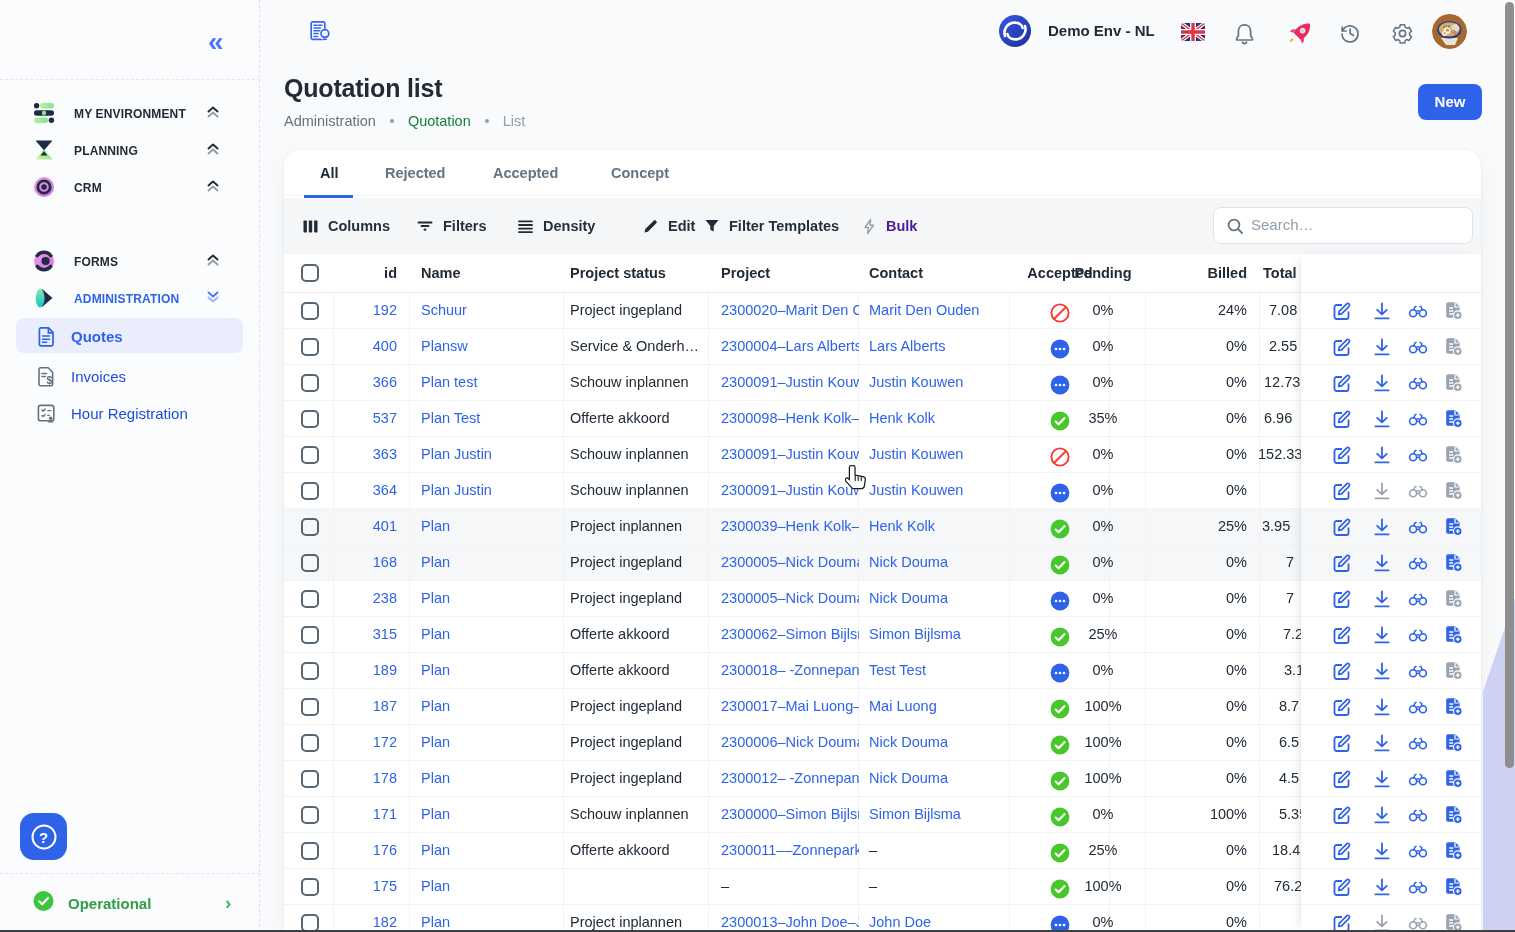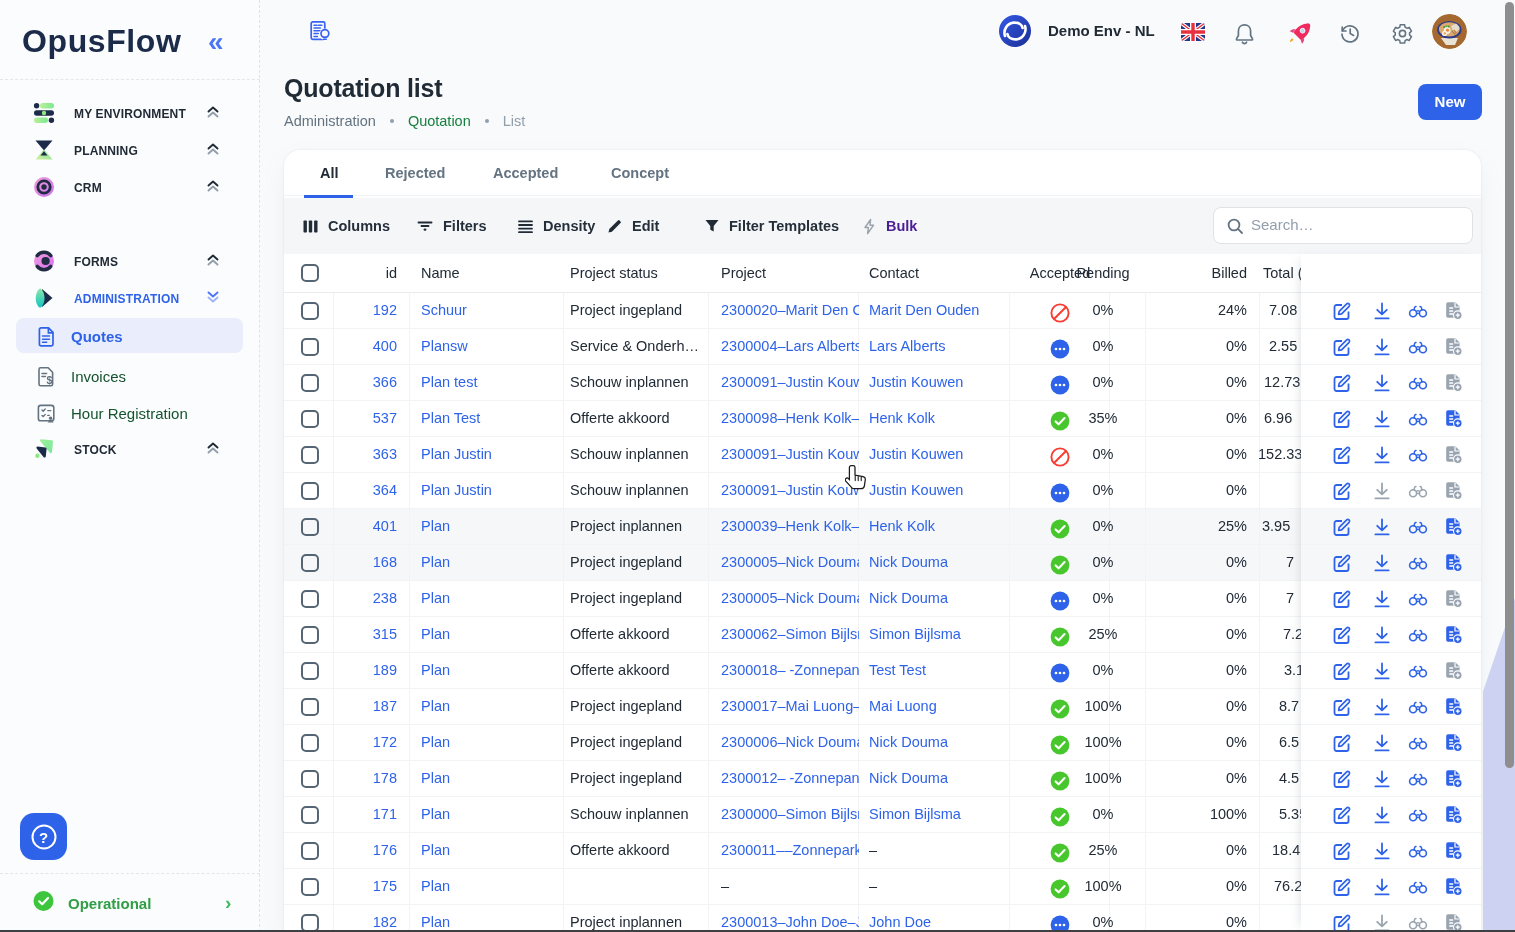--- a/index.html
+++ b/index.html
@@ -10,21 +10,21 @@
 #logo{position:absolute;left:22px;top:23px;font-size:32px;font-weight:700;color:#1C2B4A;letter-spacing:0.6px}
 #collapse{position:absolute;left:208px;top:26px;font-size:28px;color:#4a76f6;font-weight:700}
 #sbhr{position:absolute;left:0;top:79px;width:260px;border-top:1px dashed #e3e7eb}
 .navitem{position:absolute;left:0;width:260px;height:37px}
 .navicon{position:absolute;left:32px;top:50%;transform:translateY(-50%);width:26px;height:26px}
 .navlabel{position:absolute;left:74px;top:50%;transform:translateY(-50%);font-size:12px;font-weight:700;letter-spacing:.15px;color:#212B36}
 .navlabel.blue{color:#2E63E9}
 .navchev{position:absolute;left:206px;top:50%;transform:translateY(-50%)}
 .subitem{position:absolute;left:0;width:260px;height:37px}
 .subicon{position:absolute;left:35px;top:50%;transform:translateY(-50%);width:22px;height:22px}
-.sublabel{position:absolute;left:71px;top:50%;transform:translateY(-50%);font-size:15px;color:#14532d}
+.sublabel{position:absolute;left:71px;top:50%;transform:translateY(-50%);font-size:15px;color:#1d4ed8}
 #quotespill{position:absolute;left:16px;top:318px;width:227px;height:35px;background:#EAEefC;background:#e9edfc;border-radius:8px}
 #quotespill .subicon{left:19px}
 #quotespill .sublabel{left:55px;color:#2E63E9;font-weight:600}
 #helpbtn{position:absolute;left:20px;top:813px;width:47px;height:47px;border-radius:14px;background:#2E63E9}
 #helpq{position:absolute;left:50%;top:50%;transform:translate(-50%,-50%);width:25px;height:25px;border:2px solid #fff;border-radius:50%;color:#fff;font-size:15px;font-weight:700;text-align:center;line-height:21px}
 #opstrip{position:absolute;left:0;top:873px;width:260px;height:59px;border-top:1px dashed #e3e7eb}
 #opstrip .optxt{position:absolute;left:68px;top:50%;transform:translateY(-50%);font-size:15px;font-weight:600;color:#2f9e44}
 #opstrip .opchev{position:absolute;left:225px;top:50%;transform:translateY(-52%);color:#3db85a;font-size:19px;font-weight:700}
 
 #topdoc{position:absolute;left:308px;top:19px}
@@ -49,21 +49,21 @@
 .tbtn{position:absolute;top:0;height:56px;display:flex;align-items:center;gap:9px;font-size:14.5px;font-weight:600;color:#252f3a}
 .tbtn.disabled{color:#4c1d95}
 #search{position:absolute;left:929px;top:9px;width:260px;height:37px;background:#fff;border:1px solid #dfe3e8;border-radius:8px}
 #search span{position:absolute;left:37px;top:8px;font-size:15px;color:#919EAB}
 
 #thead{position:absolute;left:0;top:104px;width:1197px;height:39px;border-bottom:1px solid #e9ecef}
 #tbody{position:absolute;left:0;top:143px;width:1197px;height:639px;overflow:hidden}
 .trow{position:relative;width:1197px;height:36px;border-bottom:1px solid #f1f3f5}
 .trow.grey{background:#f6f7f8}
 .cell{position:absolute;top:0;height:35px;line-height:35px;font-size:14.5px;color:#212B36;white-space:nowrap;overflow:hidden}
-.cell.hd{font-weight:400;height:38px;line-height:38px;overflow:visible}
+.cell.hd{font-weight:700;height:38px;line-height:38px;overflow:visible}
 .c-cb{left:0;width:50px}
 .c-id{left:50px;width:76px;text-align:right;padding-right:13px}
 .c-name{left:126px;width:154px;padding-left:11px}
 .c-st{left:280px;width:145px;padding-left:6px;text-overflow:ellipsis}
 .c-pr{left:425px;width:150px;padding-left:12px}
 .c-co{left:575px;width:151px;padding-left:10px}
 .c-ac{left:726px;width:100px}
 .c-pe{left:788px;width:74px;text-align:center;padding-right:12px}
 .c-bi{left:900px;width:76px;text-align:right;padding-right:13px}
 .c-to{left:976px;width:221px;text-align:left;overflow:visible}
@@ -79,21 +79,20 @@
 .phead{width:180px;height:39px;border-bottom:1px solid #e9ecef}
 
 #wedge{position:absolute;left:1483px;top:598px;width:32px;height:334px;background:#cdd1f2;clip-path:polygon(100% 0,100% 100%,0 100%,0 28%)}
 #sbthumb{position:absolute;left:1505px;top:2px;width:9px;height:766px;border-radius:5px;background:#8e8e8e}
 #bottomline{position:absolute;left:0;top:929.5px;width:1515px;height:2.5px;background:#3c4043}
 #cursor{position:absolute;left:845px;top:464px}
 </style></head>
 <body>
 <div id="app">
 <div id="sidebar">
-  <div id="logo">OpusFlow</div>
   <div id="collapse">«</div>
   <div id="sbhr"></div>
   <div class="navitem" style="top:132px">
         <span class="navicon"><svg width="26" height="26" viewBox="0 0 26 26" fill="none">
             <defs>
               <linearGradient id="g2" x1="0" y1="1" x2="1" y2="0">
                 <stop offset="0" stop-color="#d8f0a0"></stop>
                 <stop offset="1" stop-color="#6fe18a"></stop>
               </linearGradient>
             </defs>
@@ -200,38 +199,20 @@
       </div>
 <div class="subitem" style="top:394px">
         <span class="subicon"><svg width="22" height="22" viewBox="0 0 22 22" fill="none">
             <rect x="3.4" y="3.4" width="15.4" height="15.4" rx="2.4" stroke="#637381" stroke-width="1.6"></rect>
 <path d="M7 8 l1.2 1.2 2-2.2 M7 13.4 l1.2 1.2 2-2.2" stroke="#637381" stroke-width="1.4" stroke-linecap="round" stroke-linejoin="round"></path>
 <path d="M12.8 8.6h3 M12.8 13.4h1.4" stroke="#637381" stroke-width="1.4" stroke-linecap="round"></path>
 <circle cx="15.6" cy="16.2" r="1.7" fill="#637381"></circle>
             <path d="M12.6 20.6 a3.2 3.2 0 0 1 6 0 Z" fill="#637381"></path>
           </svg></span>
         <span class="sublabel">Hour Registration</span>
-      </div>
-<div class="navitem" style="top:431px">
-        <span class="navicon"><svg width="26" height="26" viewBox="0 0 26 26" fill="none">
-            <defs>
-              <linearGradient id="g6" x1="0" y1="0" x2="1" y2="1">
-                <stop offset="0" stop-color="#9bf09b"></stop>
-                <stop offset="1" stop-color="#7fe89c"></stop>
-              </linearGradient>
-            </defs>
-<path d="M9.2 3.4 L19.8 4.4 L18.8 15 Z" fill="url(#g6)" stroke="url(#g6)" stroke-width="2.4" stroke-linejoin="round"></path>
-<path d="M5.6 10.8 L13.4 11.6 L12.6 19.4 Z" fill="#1C2B4A" stroke="#1C2B4A" stroke-width="2.4" stroke-linejoin="round"></path>
-<circle cx="5.4" cy="18.8" r="2.2" fill="#8fe77f"></circle>
-          </svg></span>
-        <span class="navlabel">STOCK</span>
-        <span class="navchev"><svg width="14" height="14" viewBox="0 0 14 14" fill="none">
-            <path d="M2.5 6.5 L7 2.5 L11.5 6.5" stroke="#212B36" stroke-width="1.9" stroke-linecap="round" stroke-linejoin="round"></path>
-            <path d="M2.5 11.5 L7 7.5 L11.5 11.5" stroke="#919EAB" stroke-width="1.9" stroke-linecap="round" stroke-linejoin="round"></path>
-          </svg></span>
       </div>
   <div id="helpbtn">
         <div id="helpq">?</div>
       </div>
   <div id="opstrip">
     <span style="position:absolute;left:33px;top:50%;transform:translateY(-50%)"><svg width="21" height="21" viewBox="0 0 21 21" fill="none">
             <circle cx="10.5" cy="10.5" r="10" fill="#3ec53e"></circle>
             <path d="M6.2 10.8 L9.2 13.7 L15 7.5" stroke="#fff" stroke-width="2.2" fill="none" stroke-linecap="round" stroke-linejoin="round"></path>
           </svg></span>
     <span class="optxt">Operational</span>
@@ -329,21 +310,21 @@
             <rect x="7.6" y="11.4" width="2.8" height="2.4" rx="1.2" fill="#212B36"></rect>
           </svg>
           <span>Filters</span>
         </div>
 <div class="tbtn" style="left:233px">
           <svg width="17" height="17" viewBox="0 0 17 17" fill="none">
             <path d="M2 3.4h13 M2 7h13 M2 10.6h13 M2 14.2h13" stroke="#212B36" stroke-width="1.8" stroke-linecap="round"></path>
           </svg>
           <span>Density</span>
         </div>
-<div class="tbtn" style="left:322px">
+<div class="tbtn" style="left:358px">
           <svg width="17" height="17" viewBox="0 0 17 17" fill="none">
             <path d="M2.5 14.5 l.8-3.4 8.6-8.6 a1.2 1.2 0 0 1 1.7 0 l0.9 0.9 a1.2 1.2 0 0 1 0 1.7 l-8.6 8.6Z" fill="#212B36"></path>
           </svg>
           <span>Edit</span>
         </div>
 <div class="tbtn" style="left:420px">
           <svg width="16" height="16" viewBox="0 0 16 16" fill="none">
             <path d="M1.5 2 h13 L9.7 8 v5.6 l-3.4-1.8 V8 Z" fill="#212B36"></path>
           </svg>
           <span>Filter Templates</span>

